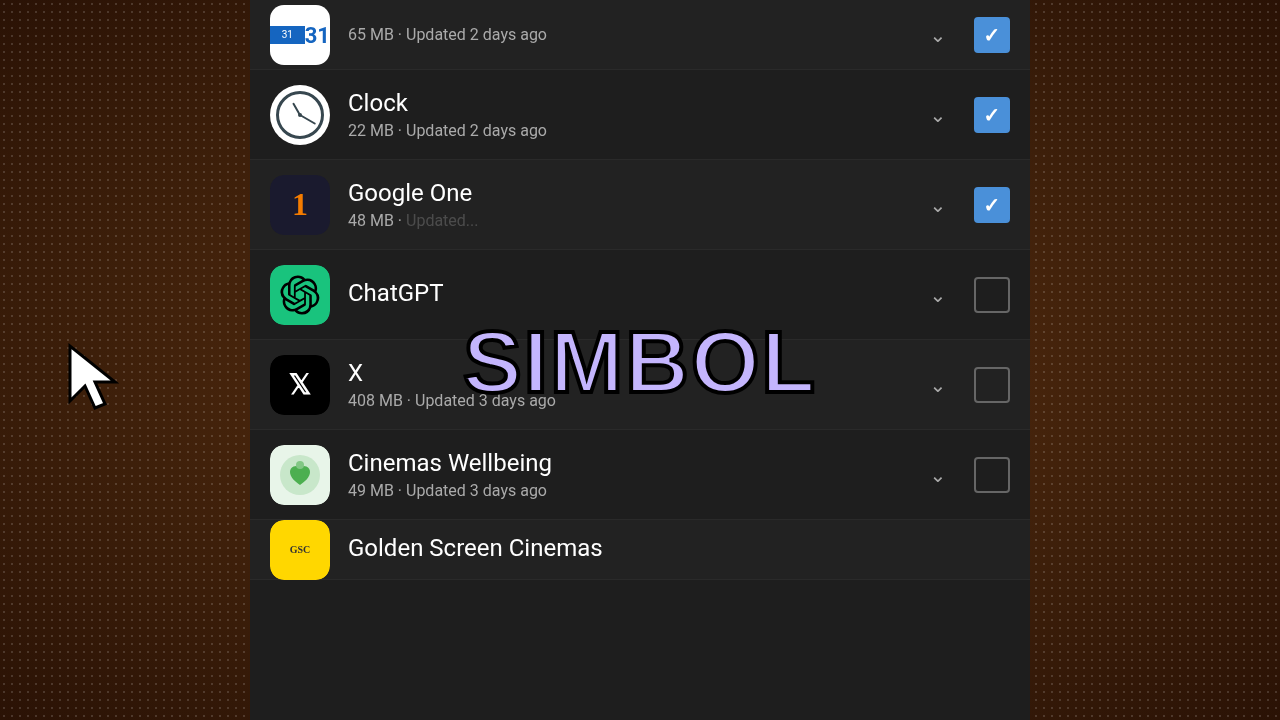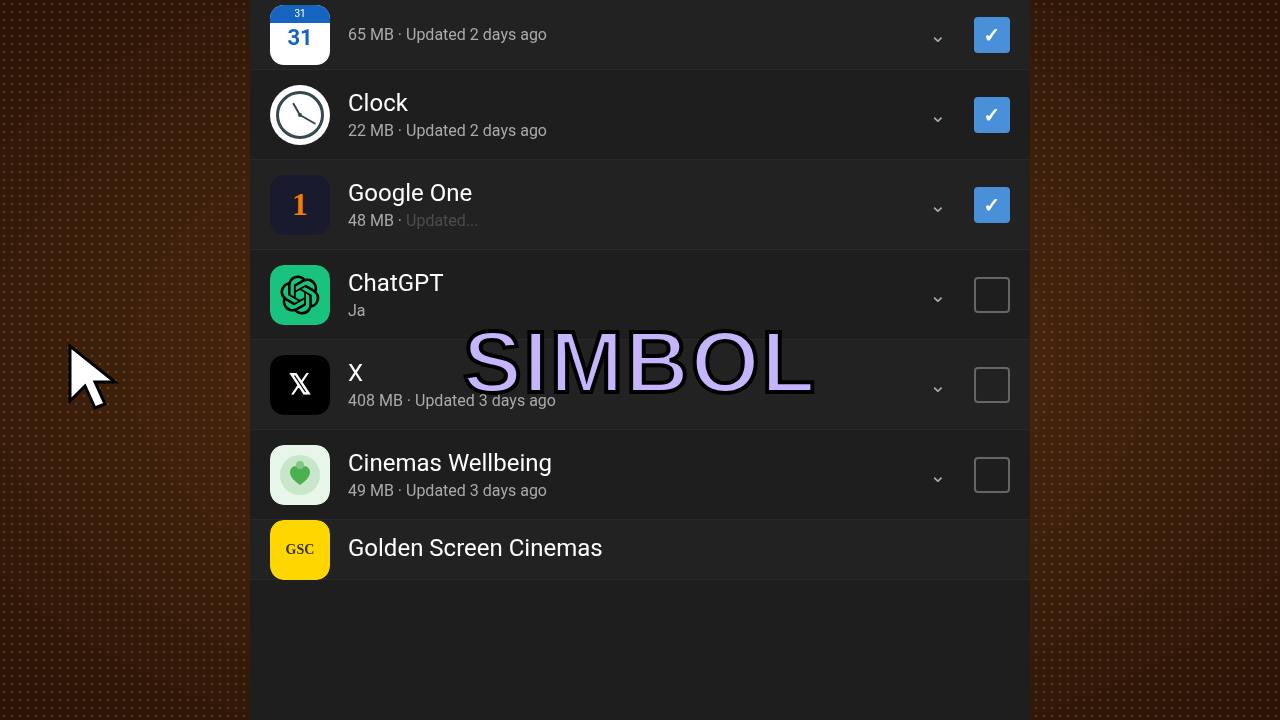--- a/index.html
+++ b/index.html
@@ -125,21 +125,21 @@
       font-weight: bold;
     }
 
     
     .icon-calendar {
       background: white;
       border-radius: 10px;
       width: 60px;
       height: 60px;
       display: flex;
-      flex-direction: column;
+      flex-direction: row;
       align-items: center;
       overflow: hidden;
     }
     .icon-calendar .cal-top {
       background: #1565c0;
       width: 100%;
       height: 18px;
       display: flex;
       align-items: center;
       justify-content: center;
@@ -379,21 +379,20 @@
     <div class="app-item">
       <div class="app-icon">
         <div class="icon-chatgpt">
           <svg width="40" height="40" viewBox="0 0 41 41" fill="none" xmlns="http://www.w3.org/2000/svg">
             <path d="M37.532 16.87a9.963 9.963 0 00-.856-8.184 10.078 10.078 0 00-10.855-4.835 9.964 9.964 0 00-7.505-3.348 10.079 10.079 0 00-9.61 6.977 9.967 9.967 0 00-6.664 4.834 10.08 10.08 0 001.24 11.817 9.965 9.965 0 00.856 8.185 10.079 10.079 0 0010.855 4.835 9.965 9.965 0 007.504 3.347 10.08 10.08 0 009.617-6.981 9.967 9.967 0 006.663-4.834 10.079 10.079 0 00-1.243-11.813zM22.498 37.886a7.474 7.474 0 01-4.799-1.735c.061-.033.168-.091.237-.134l7.964-4.6a1.294 1.294 0 00.655-1.134V19.054l3.366 1.944a.12.12 0 01.066.092v9.299a7.505 7.505 0 01-7.49 7.496zM6.392 31.006a7.471 7.471 0 01-.894-5.023c.06.036.162.099.237.141l7.964 4.6a1.297 1.297 0 001.308 0l9.724-5.614v3.888a.12.12 0 01-.048.103l-8.051 4.649a7.504 7.504 0 01-10.24-2.744zM4.297 13.62A7.469 7.469 0 018.2 10.333c0 .068-.004.19-.004.274v9.201a1.294 1.294 0 00.654 1.132l9.723 5.614-3.366 1.944a.12.12 0 01-.114.012L7.044 23.86a7.504 7.504 0 01-2.747-10.24zm27.658 6.437l-9.724-5.615 3.367-1.943a.121.121 0 01.114-.012l8.048 4.648a7.498 7.498 0 01-1.158 13.528v-9.476a1.293 1.293 0 00-.647-1.13zm3.35-5.043c-.059-.037-.162-.099-.236-.141l-7.965-4.6a1.298 1.298 0 00-1.308 0l-9.723 5.614v-3.888a.12.12 0 01.048-.103l8.05-4.645a7.497 7.497 0 0111.135 7.763zm-21.063 6.929l-3.367-1.944a.12.12 0 01-.065-.092v-9.299a7.497 7.497 0 0112.293-5.756 6.94 6.94 0 00-.236.134l-7.965 4.6a1.294 1.294 0 00-.654 1.132l-.006 11.225zm1.829-3.943l4.33-2.501 4.332 2.497v4.998l-4.331 2.5-4.331-2.5V18z" fill="currentColor"></path>
           </svg>
         </div>
       </div>
       <div class="app-info">
         <div class="app-name">ChatGPT</div>
-        <div class="app-meta">Ja</div>
       </div>
       <div class="dropdown-btn">⌄</div>
       <div class="checkbox"></div>
     </div>
 
     <div class="app-item">
       <div class="app-icon">
         <div class="icon-x">𝕏</div>
       </div>
       <div class="app-info">
@@ -419,21 +418,21 @@
       <div class="app-info">
         <div class="app-name">Cinemas Wellbeing</div>
         <div class="app-meta">49 MB · Updated 3 days ago</div>
       </div>
       <div class="dropdown-btn">⌄</div>
       <div class="checkbox"></div>
     </div>
 
     <div class="app-item" style="height:60px;">
       <div class="app-icon">
-        <div class="icon-gsc" style="background:#FFD700; color:#333; font-weight:900; font-size:14px; font-family:serif;">GSC</div>
+        <div class="icon-gsc" style="background:#FFD700; color:#333; font-weight:900; font-size:10px; font-family:serif;">GSC</div>
       </div>
       <div class="app-info">
         <div class="app-name">Golden Screen Cinemas</div>
       </div>
     </div>
 
   </div>
 </div>
 
 <div class="overlay-text">

